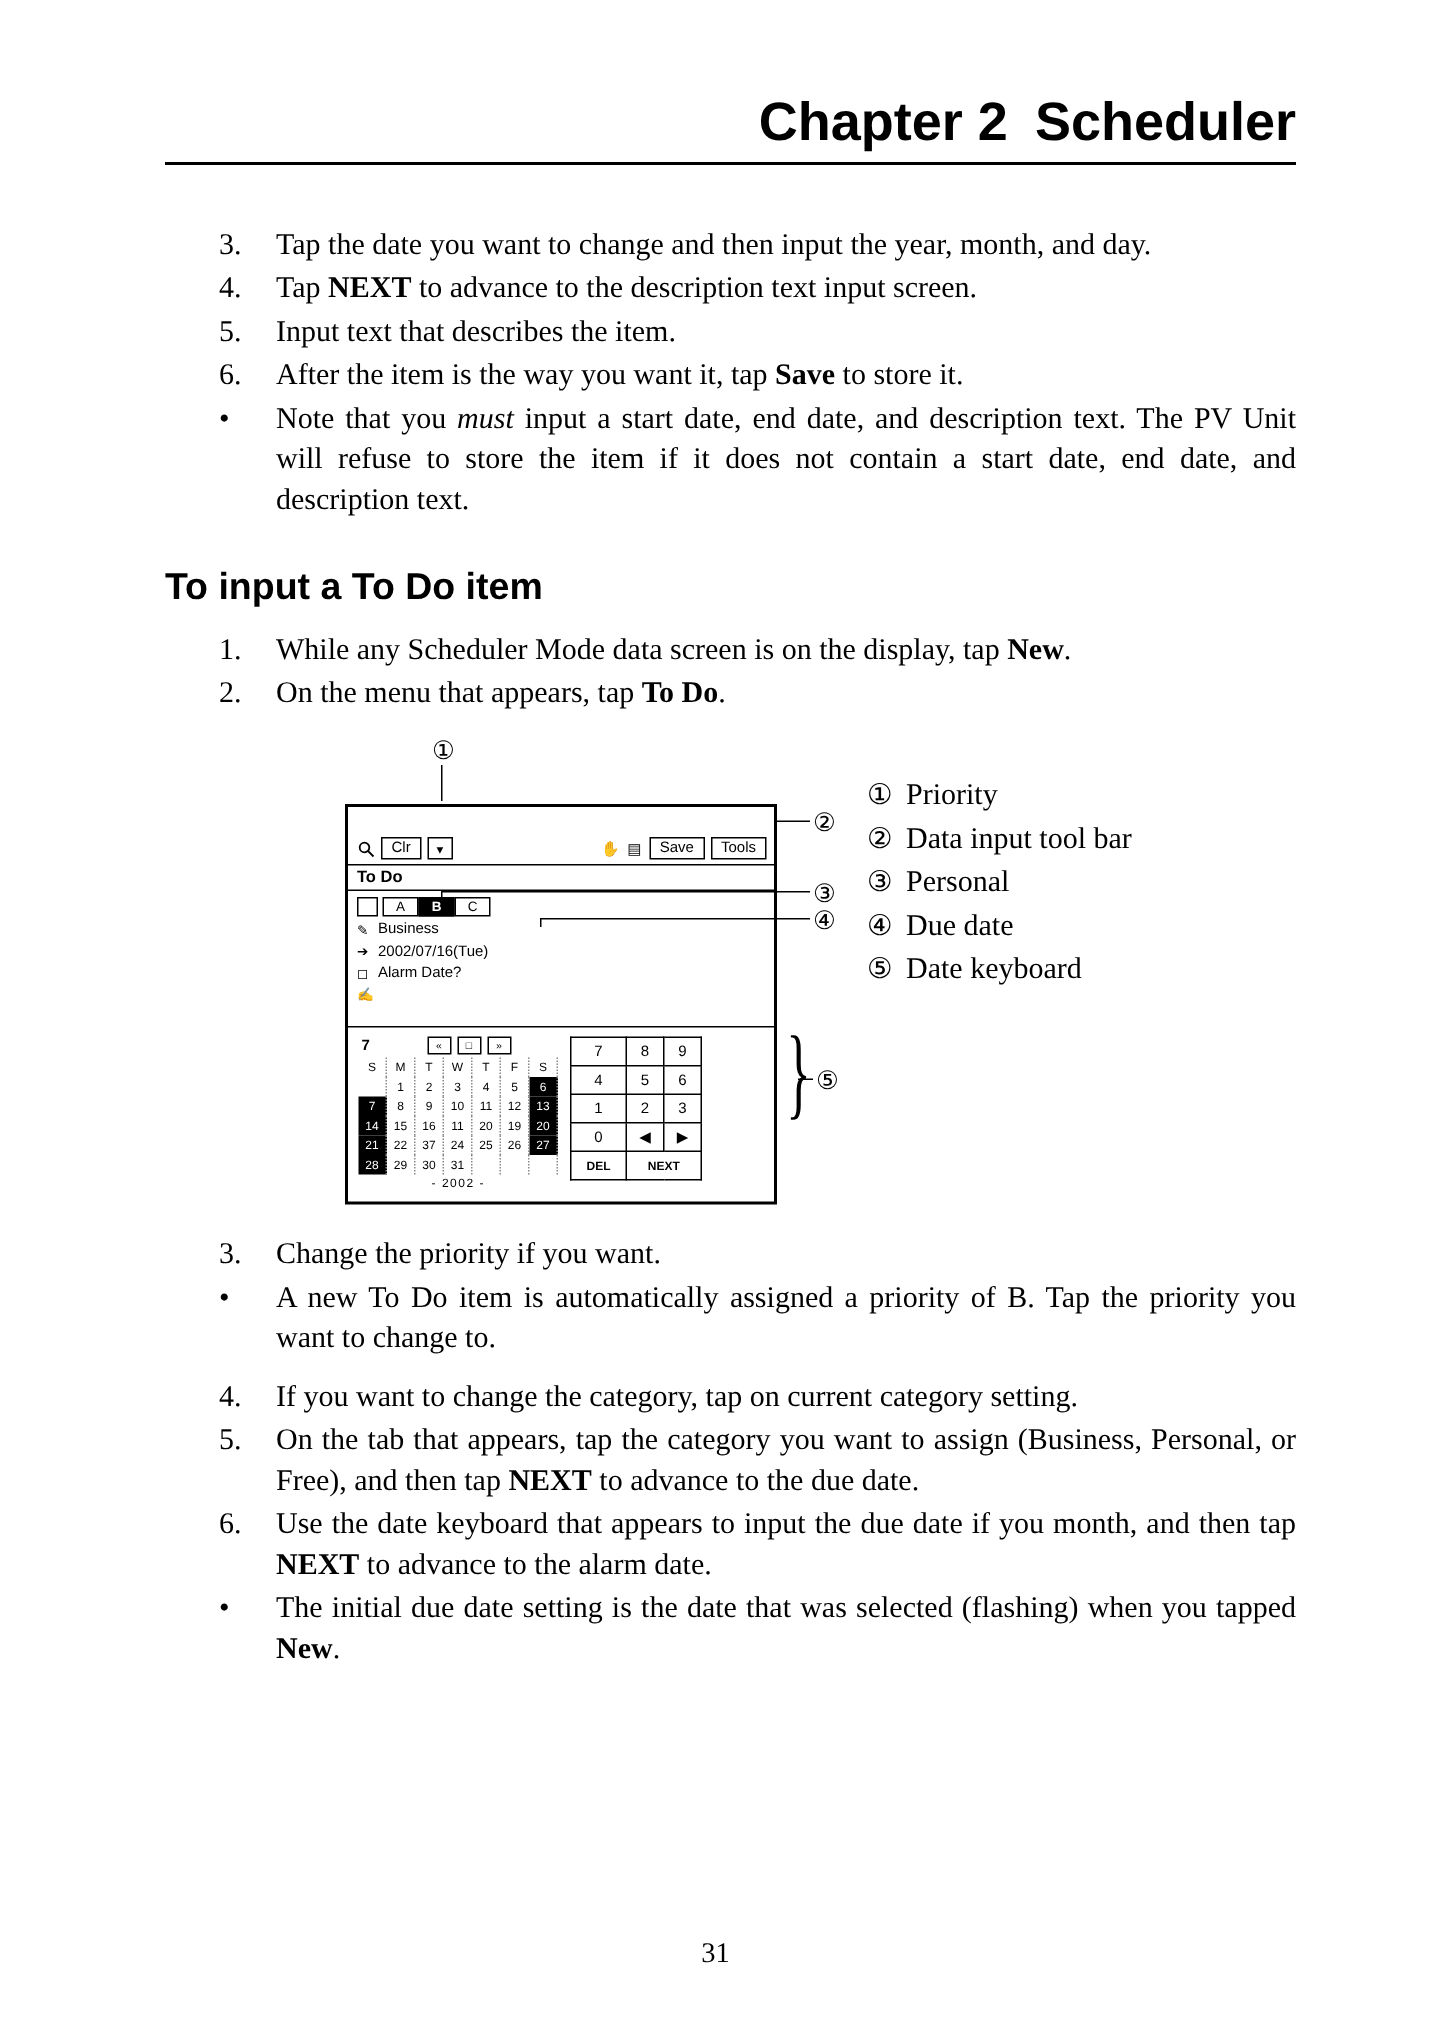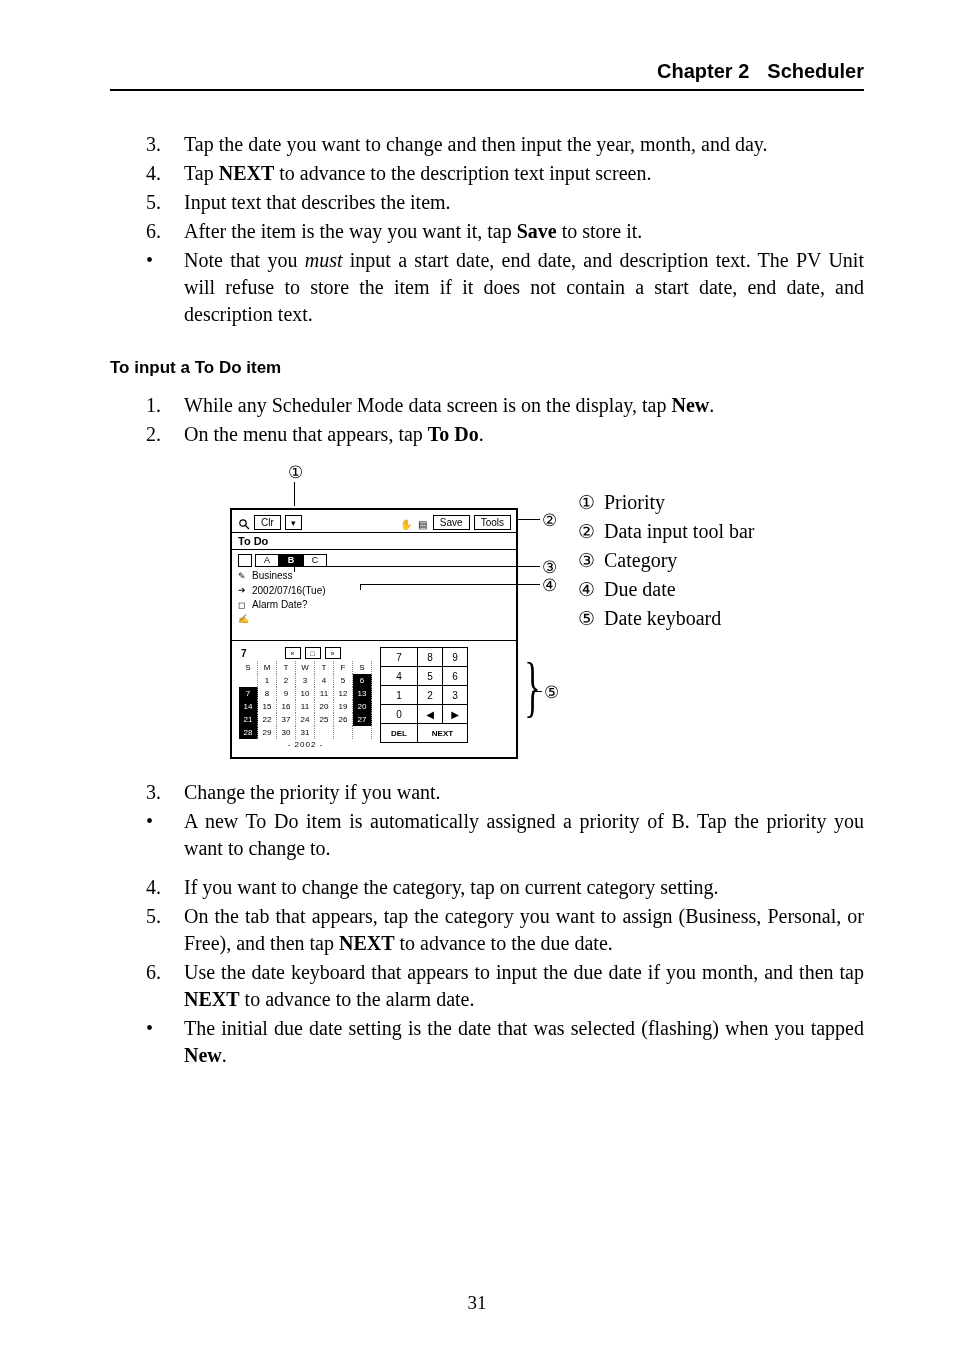--- a/index.html
+++ b/index.html
@@ -14,21 +14,21 @@
     position: relative;
   }
   .page {
     padding: 60px 90px 0 110px;
     box-sizing: border-box;
   }
   .chapter-header {
     text-align: right;
     font-family: "Arial Black", Arial, sans-serif;
     font-weight: 900;
-    font-size: 20px;
+    font-size: 36px;
     border-bottom: 2.5px solid #000;
     padding-bottom: 6px;
     margin-bottom: 40px;
   }
   .chapter-header .cn { margin-right: 18px; }
   .list-block {
     margin-left: 36px;
     font-size: 20px;
     line-height: 1.35;
   }
@@ -42,21 +42,21 @@
     min-width: 38px;
   }
   .list-item .text {
     flex: 1;
   }
   .b { font-weight: bold; }
   .i { font-style: italic; margin-top: 38px; }
   .section-h {
     font-family: Arial, Helvetica, sans-serif;
     font-weight: bold;
-    font-size: 17px;
+    font-size: 25px;
     margin-top: 30px;
     margin-bottom: 14px;
     margin-left: 0;
   }
   .figure-row {
     display: flex;
     align-items: flex-start;
     margin-left: 120px;
     margin-top: 18px;
     margin-bottom: 10px;
@@ -89,23 +89,23 @@
   }
   .device {
     border: 2px solid #000;
     width: 284px;
     background: #fff;
     position: relative;
     margin-top: 42px;
   }
   
   .pane-top {
-    padding: 3px 5px 2px 6px;
+    padding: 19px 5px 2px 6px;
     display: flex;
-    align-items: flex-end;
+    align-items: center;
     font-family: Arial, sans-serif;
     font-size: 11px;
     gap: 4px;
     height: 17px;
   }
   .glass-icon svg { width: 12px; height: 12px; display: block; }
   .btn-box {
     border: 1px solid #000;
     padding: 0 6px;
     font-size: 10px;
@@ -454,21 +454,21 @@
       <div class="row">
           <span class="circ">①</span>
           <span>Priority</span>
         </div>
       <div class="row">
           <span class="circ">②</span>
           <span>Data input tool bar</span>
         </div>
       <div class="row">
           <span class="circ">③</span>
-          <span>Category</span>
+          <span>Personal</span>
         </div>
       <div class="row">
           <span class="circ">④</span>
           <span>Due date</span>
         </div>
       <div class="row">
           <span class="circ">⑤</span>
           <span>Date keyboard</span>
         </div>
     </div>

